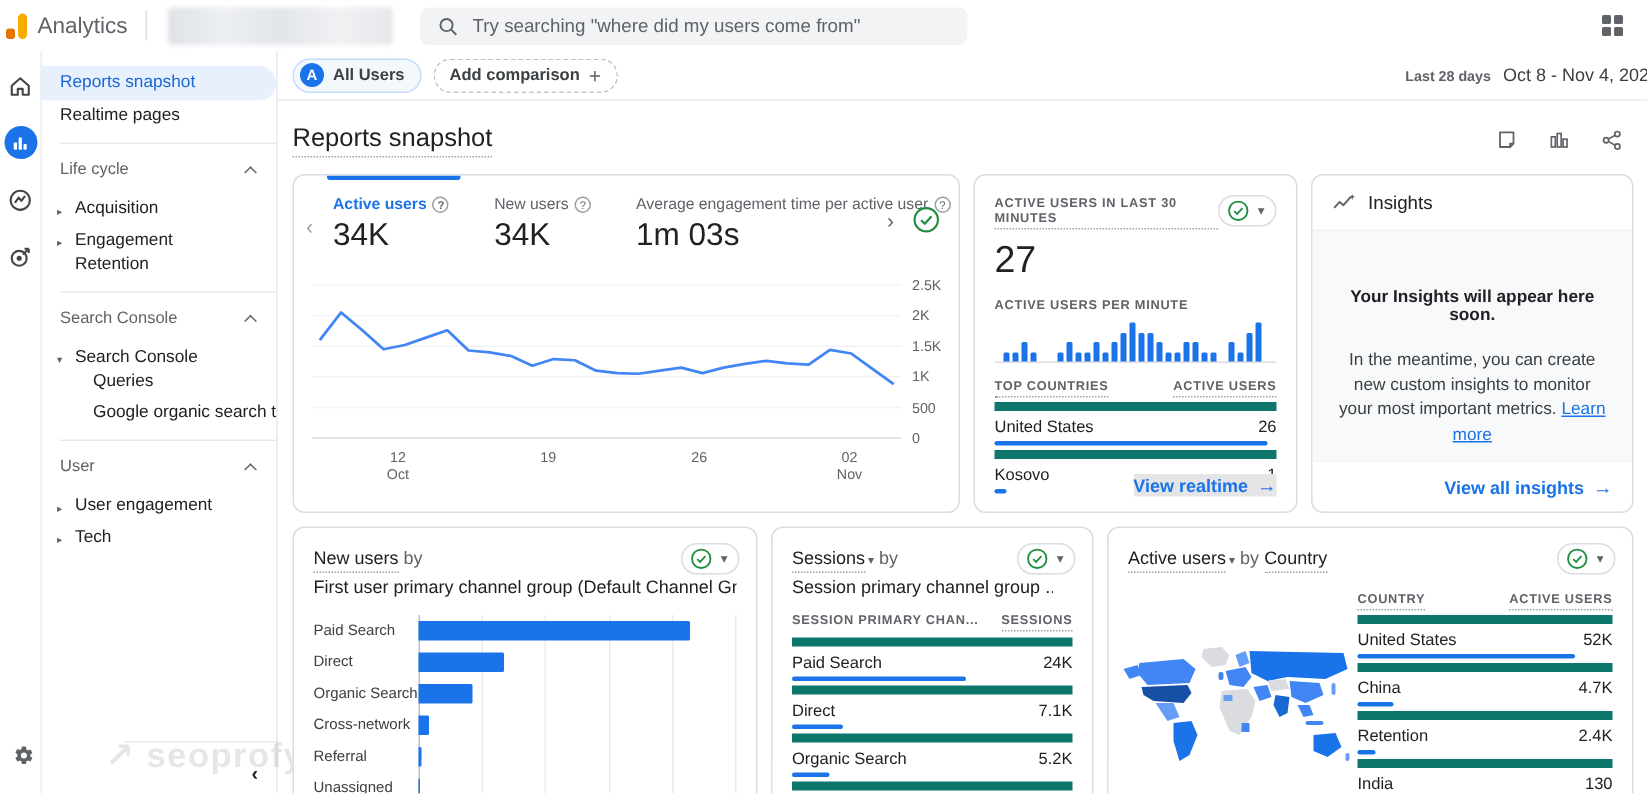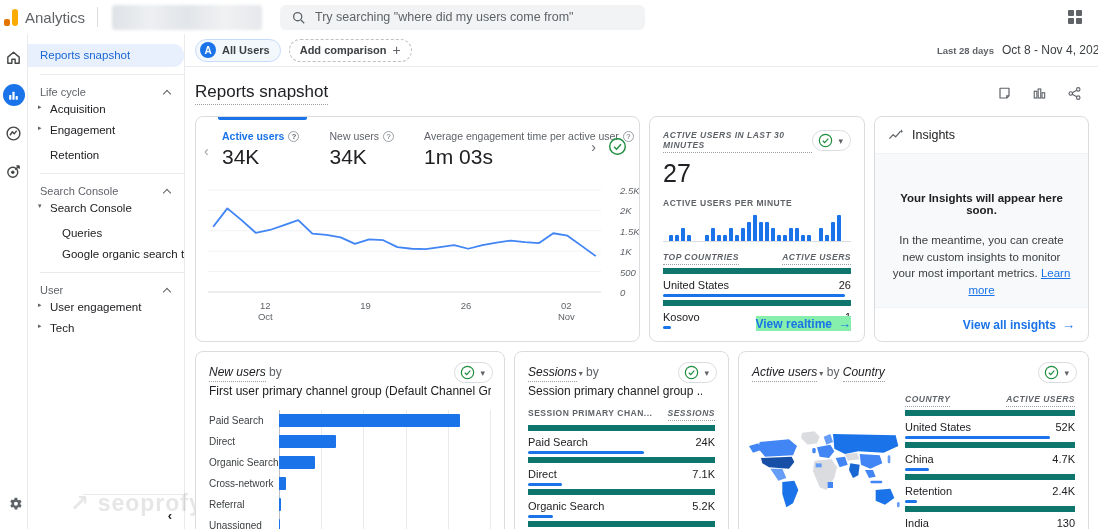--- a/index.html
+++ b/index.html
@@ -32,21 +32,21 @@
   .rail-gear { position:absolute; bottom:14px; left:5px; }
 
   .sidebar { width:157px; border-right:1px solid #e8eaed; padding-top:10px; position:relative; flex-shrink:0; }
   .sb-item { height:21px; line-height:21px; font-size:11.5px; color:#202124; padding-left:12px;
     border-radius:0 11px 11px 0; cursor:pointer; white-space:nowrap; overflow:hidden; }
   .sb-item.active { background:#e8f0fe; color:#1967d2; height:23px; line-height:23px; }
   .sb-section-title { display:flex; justify-content:space-between; align-items:center; font-size:11px; color:#5f6368;
     padding:9px 14px 5px 12px; cursor:pointer; }
   .chev-up { width:6px; height:6px; border-left:1.5px solid #5f6368; border-top:1.5px solid #5f6368;
     transform:rotate(45deg); margin-top:3px; }
-  .sb-parent { display:flex; align-items:flex-start; height:21px; font-size:11.5px; cursor:pointer; }
+  .sb-parent { display:flex; align-items:flex-end; height:21px; font-size:11.5px; cursor:pointer; }
   .sb-tri { width:12px; margin-left:10px; font-size:7px; color:#5f6368; }
   .sb-child { height:21px; line-height:21px; font-size:11.5px; padding-left:34px; cursor:pointer; white-space:nowrap; overflow:hidden; }
   .sb-divider { border-top:1px solid #e8eaed; margin:7px 0 2px 12px; }
   .sb-watermark { position:absolute; bottom:12px; left:42px; font-size:23px; font-weight:700;
     color:rgba(60,64,67,0.13); letter-spacing:1px; pointer-events:none; white-space:nowrap; }
   .sb-bottom-line { position:absolute; bottom:34px; left:55px; right:0; border-top:1px solid #e8eaed; }
   .sb-collapse { position:absolute; bottom:6px; right:12px; font-size:13px; font-weight:700; color:#202124; cursor:pointer; }
 
   .main { flex:1; min-width:0; position:relative; overflow:hidden; }
 
@@ -94,41 +94,41 @@
     display:inline-flex; align-items:center; justify-content:center; flex-shrink:0; }
   .tab-value { font-size:21px; color:#202124; margin-top:3px; }
   .tabs-left-chev { position:absolute; left:8px; top:26px; color:#9aa0a6; font-size:14px; cursor:pointer; }
   .tabs-right { position:absolute; right:12px; top:20px; display:flex; align-items:center; gap:12px; }
   .chev-btn { color:#5f6368; font-size:14px; cursor:pointer; }
 
   .line-chart-area { display:flex; padding:8px 6px 0 12px; }
   .line-plot { flex:1; position:relative; height:112px; }
   .line-plot svg { width:100%; height:112px; display:block; }
   .y-axis { width:32px; position:relative; font-size:9.5px; color:#5f6368; }
-  .y-axis .ytick { position:absolute; left:19px;font-style:italic; }
+  .y-axis .ytick { position:absolute; left:7px; }
   .x-axis { position:relative; height:26px; margin:3px 44px 0 12px; font-size:9.5px; color:#5f6368; }
   .x-axis .xtick { position:absolute; transform:translateX(-50%); text-align:center; line-height:1.2; top:2px; }
 
   
   .card-realtime { padding:13px 13px 0; }
   .caps { font-size:8.5px; font-weight:700; letter-spacing:.5px; color:#5f6368; }
-  .dotted-u { border-bottom:1px dotted #9aa0a6; padding-bottom:2px;font-style:italic; }
+  .dotted-u { border-bottom:1px dotted #9aa0a6; padding-bottom:2px; }
   .rt-head { display:flex; justify-content:space-between; align-items:flex-start; }
   .rt-value { font-size:25px; color:#202124; margin:6px 0 10px; }
   .rt-sub { margin-bottom:5px; display:block; }
   .rt-bars { height:29px; display:flex; align-items:flex-end; gap:2px; border-bottom:1px solid #dadce0; }
   .rt-bar { width:4px; background:#1a73e8; border-radius:1px 1px 0 0; }
   .t-header { display:flex; justify-content:space-between; margin-top:10px; padding-bottom:3px; }
   .trow { border-top:6px solid #0f766e; padding:5px 0 3px; }
   .trow-top { display:flex; justify-content:space-between; align-items:baseline; }
   .trow-label { font-size:11px; color:#202124; }
   .trow-val { font-size:11px; color:#202124; }
   .trow-bar { height:3px; background:#1a73e8; border-radius:2px; margin-top:3px; }
   .card-link { position:absolute; bottom:10px; right:13px; font-size:12px; font-weight:700; color:#1a73e8;
-    cursor:pointer; display:flex; align-items:center; gap:6px; background:#86efac; }
+    cursor:pointer; display:flex; align-items:center; gap:6px; background:#e5e5e5; }
 
   
   .ins-header { padding:11px 13px; display:flex; align-items:center; gap:8px; font-size:12.5px; color:#202124; }
   .ins-body { flex:1; background:#f8f9fa; border-top:1px solid #f1f3f4; border-bottom:1px solid #f1f3f4;
     padding:38px 17px 0; text-align:center; }
   .ins-headline { font-size:11.5px; font-weight:700; color:#202124; margin-bottom:16px; }
   .ins-text { font-size:11.5px; color:#3c4043; line-height:1.45; }
   .ins-link { color:#1a73e8; text-decoration:underline; cursor:pointer; }
   .ins-footer { padding:9px 13px; display:flex; justify-content:flex-end; }
   .ins-footer .flink { font-size:12px; font-weight:700; color:#1a73e8; cursor:pointer; display:flex; gap:6px; align-items:center; }
@@ -216,20 +216,21 @@
       </span>
       <span class="rail-icon rail-gear">
         <svg width="16" height="16" viewBox="0 0 24 24">
             <path fill="#5f6368" d="M19.4 13c0-.3.1-.6.1-1s0-.7-.1-1l2-1.6-2-3.4-2.4 1a7 7 0 0 0-1.7-1L14.9 3h-4l-.4 2.6a7 7 0 0 0-1.7 1l-2.4-1-2 3.4L6.5 11c-.1.3-.1.6-.1 1s0 .7.1 1l-2.1 1.6 2 3.4 2.4-1c.5.4 1.1.8 1.7 1l.4 2.6h4l.4-2.6c.6-.2 1.2-.6 1.7-1l2.4 1 2-3.4-2-1.6zM12.9 15a3 3 0 1 1 0-6 3 3 0 0 1 0 6z" transform="translate(-1 -0.5)"></path>
           </svg>
       </span>
     </div>
 
     <div class="sidebar">
       <div class="sb-item active"><span>Reports snapshot</span></div>
+      <div class="sb-item"><span>Realtime pages</span></div>
       <div class="sb-divider"></div>
 
       <div class="sb-section-title">
         <span>Life cycle</span>
         <span class="chev-up"></span>
       </div>
       <div class="sb-parent">
           <span class="sb-tri">▸</span>
           <span>Acquisition</span>
         </div>

